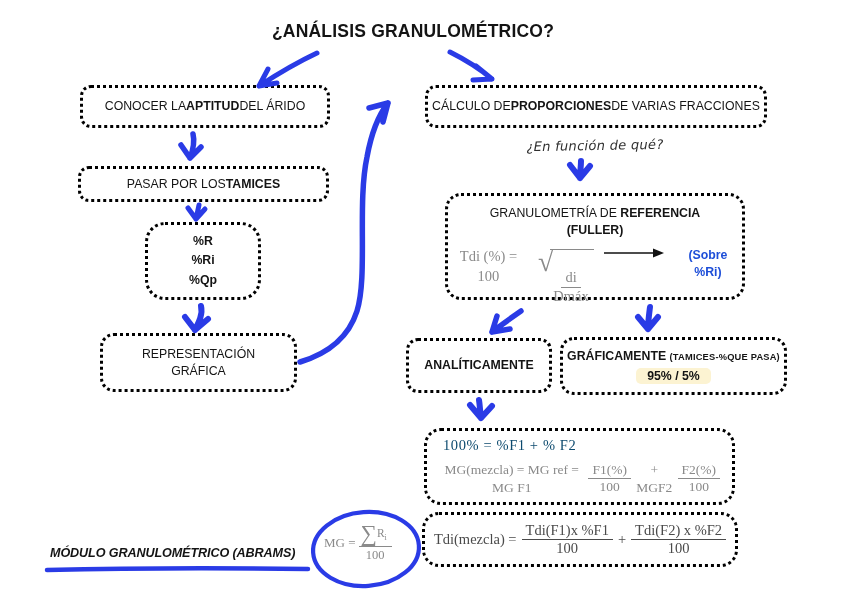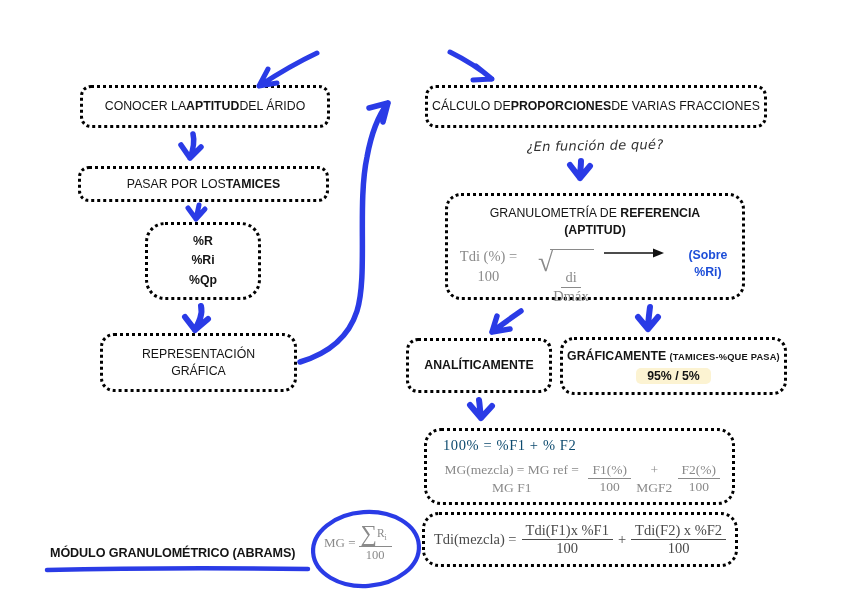--- a/index.html
+++ b/index.html
@@ -53,21 +53,21 @@
   .gline1{font-weight:bold;font-size:12.3px}
   .gsmall{font-weight:bold;font-size:9.3px;letter-spacing:.2px}
   .ghl{
     display:inline-block;margin-top:3px;padding:0 11px;border-radius:5px;
     font-weight:bold;font-size:12.3px;background:var(--highlight-yellow);
   }
   .f1-line1{font-size:14.5px;color:#0c4a6e;letter-spacing:.6px;margin-left:4px}
   .f1-line2{display:flex;align-items:center;gap:4px;margin-top:5px;font-size:13.5px;color:var(--formula-gray)}
   .bform2{font-size:14.5px;color:#4a4a4a}
   .footer-label{
-    position:absolute;left:50px;top:546px;font-size:12.6px;font-weight:bold;letter-spacing:-.1px;
+    position:absolute;left:50px;top:546px;font-size:12.6px;font-weight:bold;letter-spacing:-.1px;font-style:italic;
   }
   .mg{
     position:absolute;left:324px;top:522px;display:flex;align-items:center;gap:3px;
     font-family:"Liberation Serif",serif;color:var(--formula-gray);font-size:13px;
   }
   .mg-frac{display:inline-flex;flex-direction:column;align-items:center}
   .mg-num{display:flex;align-items:center;border-bottom:1.2px solid var(--formula-gray);padding:0 5px 1px 2px}
   .mg-sigma{font-size:23px;line-height:1}
   .mg-r{font-size:11.5px;margin-top:3px}
   .mg-r sub{font-size:8px}
@@ -89,20 +89,21 @@
     <path class="blue" stroke-width="6" d="M201 306 C203 314 199 322 195 330 M195 330 L185 317 M195 330 L208 319"></path>
     <path class="blue" stroke-width="5.5" d="M300 362 C330 353 349 336 357 311 C368 276 357 204 367 157 C371 135 377 117 388 103 M388 103 L369 108 M388 103 L383 122"></path>
     <path class="blue" stroke-width="6" d="M581 161 C581 167 580 172 580 178 M580 178 L570 165 M580 178 L590 166"></path>
     <path class="blue" stroke-width="5.5" d="M521 311 C511 318 501 325 492 332 M492 332 L497 316 M492 332 L510 329"></path>
     <path class="blue" stroke-width="6" d="M650 307 C649 315 648 322 648 329 M648 329 L638 317 M648 329 L658 317"></path>
     <path class="blue" stroke-width="6" d="M479 400 C480 406 480 412 481 418 M481 418 L470 405 M481 418 L492 406"></path>
     <path class="blue" stroke-width="4.5" d="M47 570 C135 568 225 568 308 569"></path>
     <ellipse class="blue" stroke-width="4.2" cx="366" cy="549" rx="53" ry="37" transform="rotate(-4 366 549)"></ellipse>
   </svg>
 
+  <div class="title">¿ANÁLISIS GRANULOMÉTRICO?</div>
 
   <div class="dbox b2">
     <span>PASAR POR LOS </span>
       <b>TAMICES</b>
   </div>
 
   <div class="dbox b1">
     <span>CONOCER LA </span>
       <b>APTITUD</b>
       <span> DEL ÁRIDO</span>
@@ -124,21 +125,21 @@
       <b>PROPORCIONES</b>
       <span> DE VARIAS FRACCIONES</span>
   </div>
 
   <div class="question">¿En función de qué?</div>
 
   <div class="dbox bfuller">
     <div>
       <span>GRANULOMETRÍA DE </span><b>REFERENCIA</b>
     </div>
-    <div><b>(APTITUD)</b></div>
+    <div><b>(FULLER)</b></div>
     <div class="fuller-formula">
       <span>Tdi (%) = 100</span>
       <span class="sqrt">
         <span class="radical">√</span>
         <span class="sqrt-body">
           <span class="frac">
             <span class="num">di</span>
             <span class="den">Dmáx</span>
           </span>
         </span>

